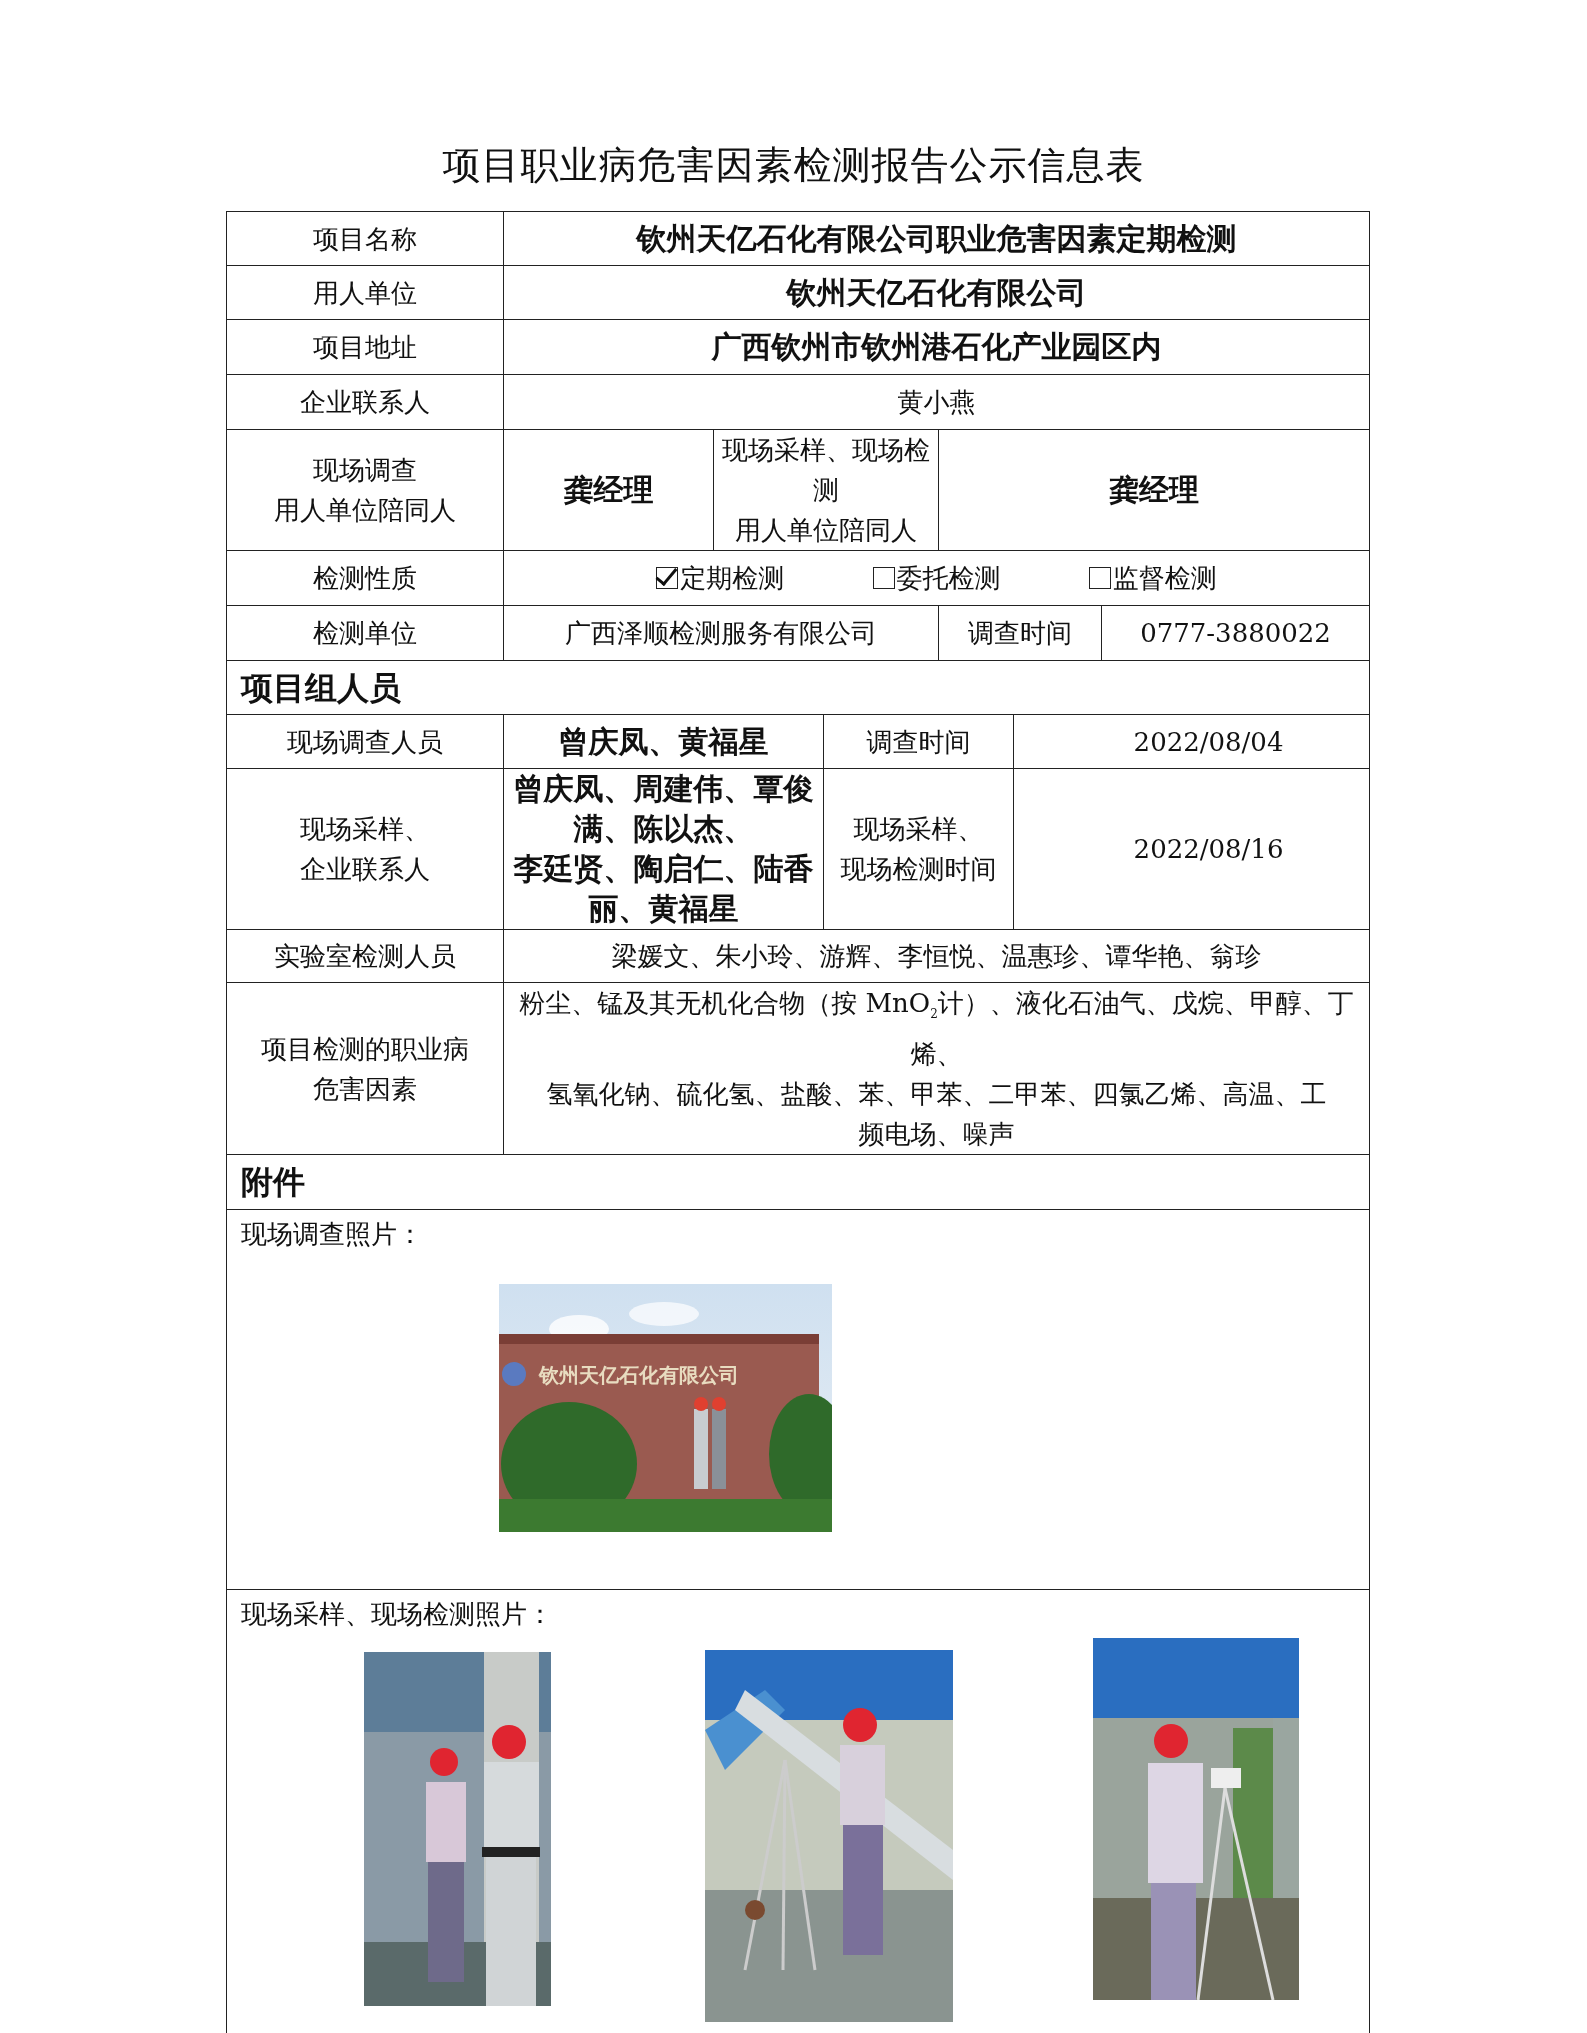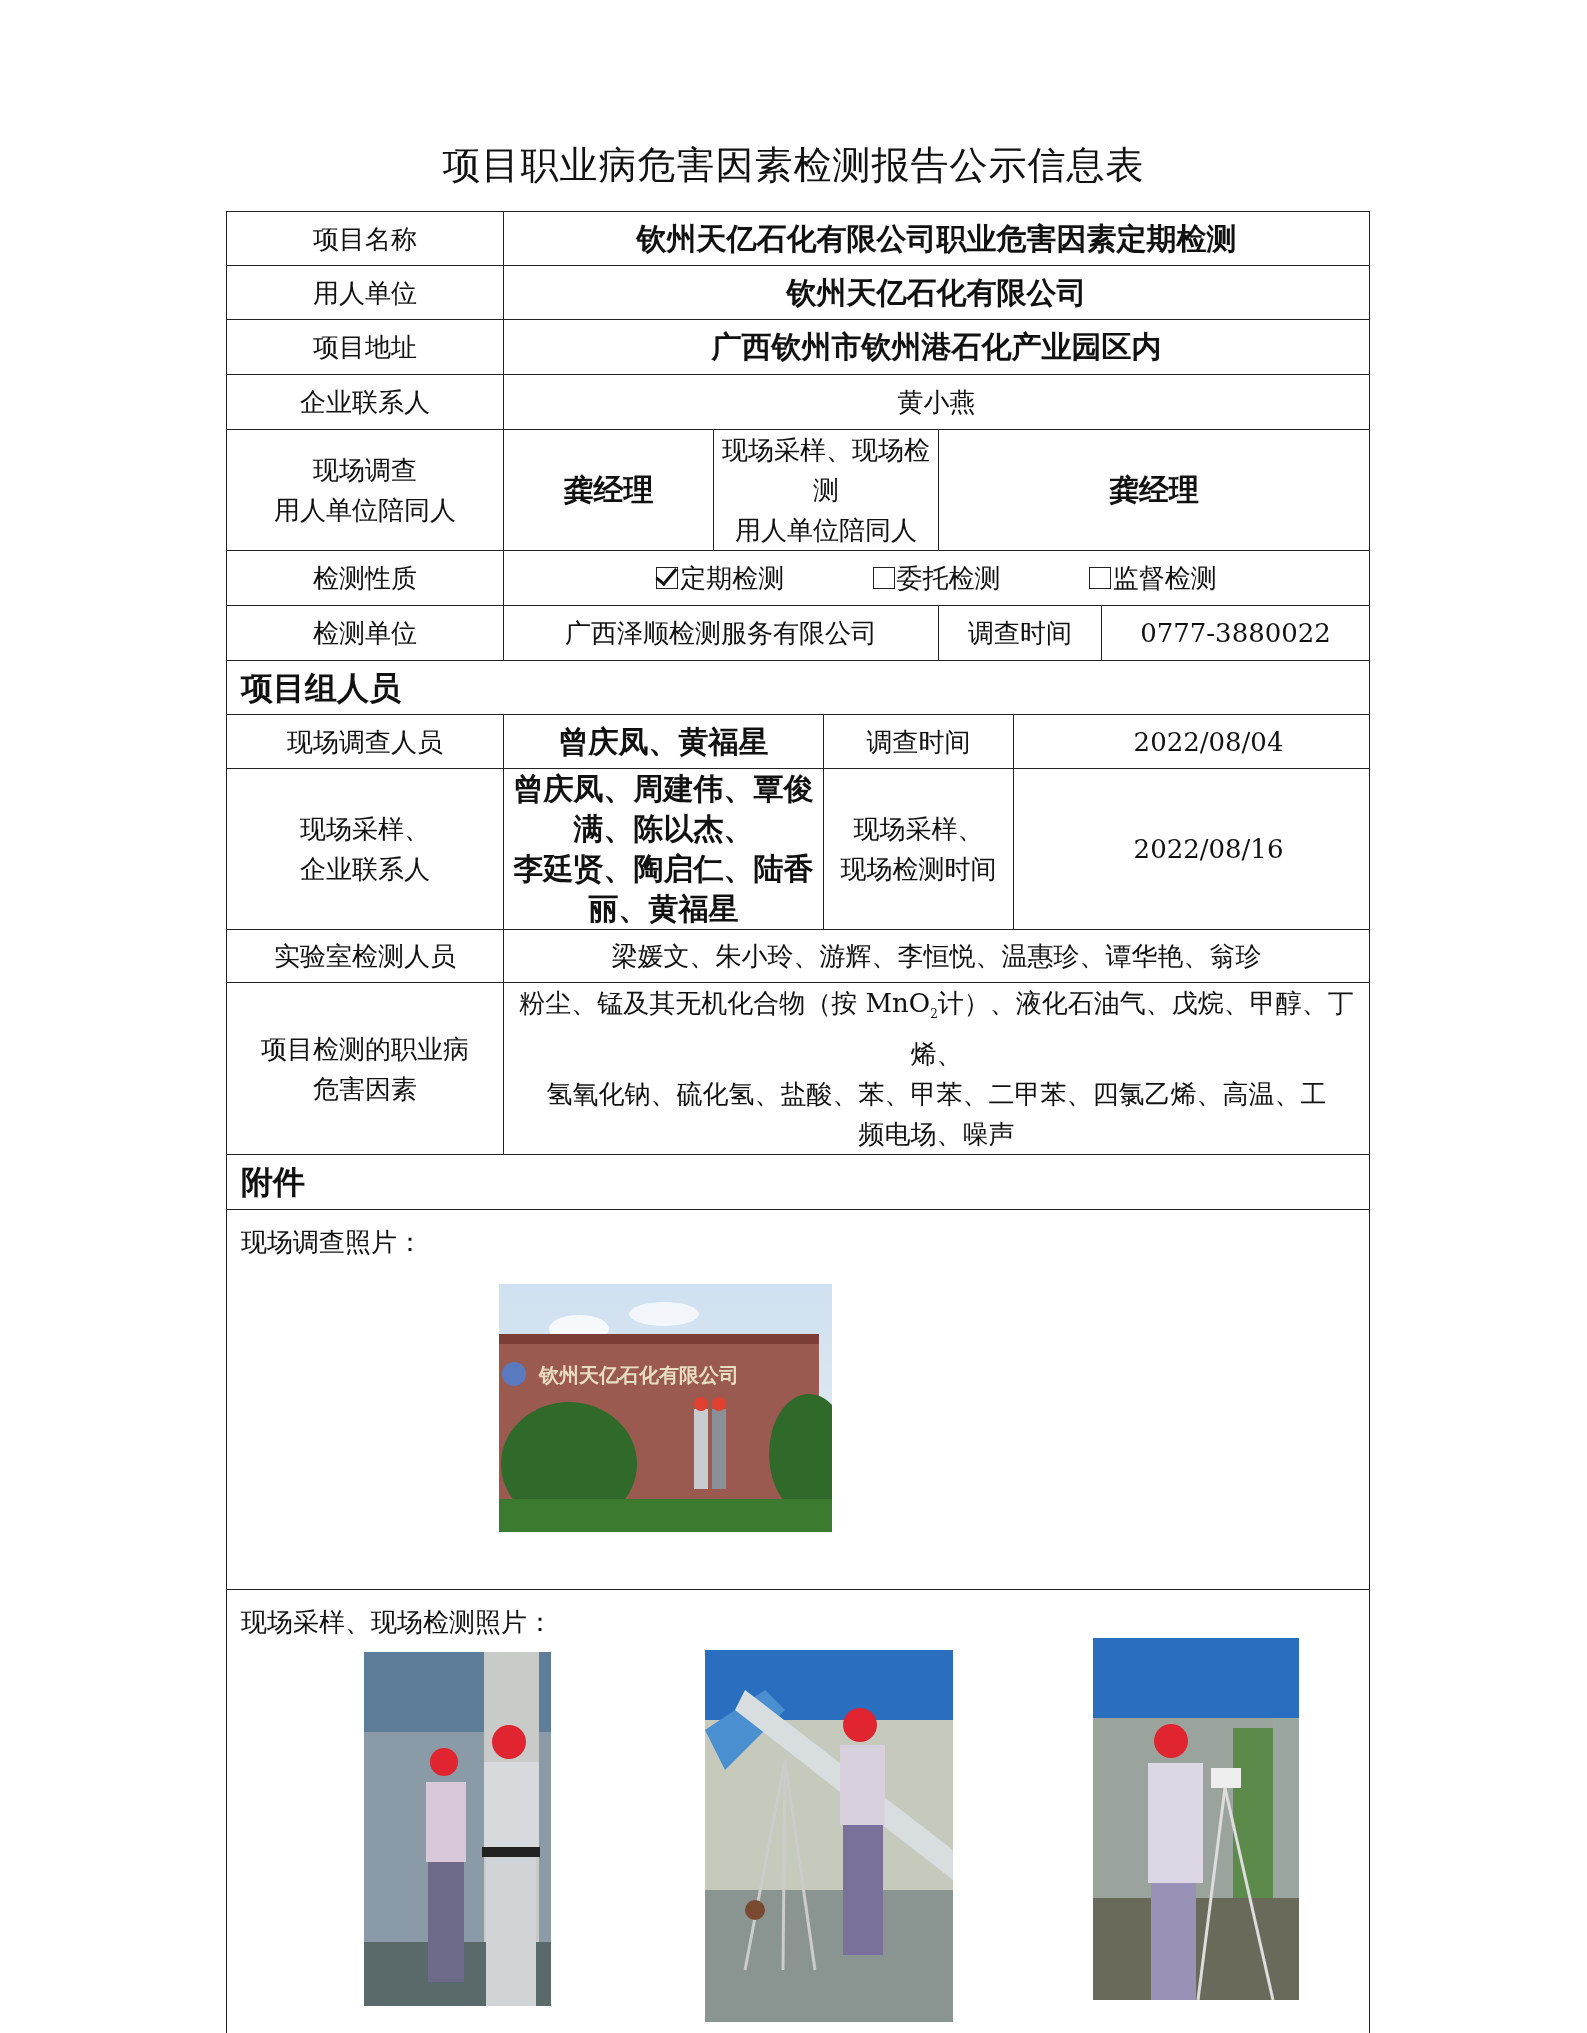--- a/index.html
+++ b/index.html
@@ -4,21 +4,21 @@
 <style>
   html,body{margin:0;padding:0;background:#ffffff;}
   body{width:1587px;height:2033px;position:relative;font-family:"DejaVu Serif","Liberation Serif",serif;color:#111;}
   .title{position:absolute;left:0;top:140px;width:1587px;text-align:center;font-size:38px;letter-spacing:1px;}
   table{position:absolute;left:226px;top:211px;width:1143px;border-collapse:collapse;table-layout:fixed;}
   td{border:1.5px solid #222;text-align:center;vertical-align:middle;padding:0 6px;font-size:26px;line-height:40px;margin-left:12px;}
   .small{font-size:30px;line-height:40px;font-weight:bold;}
   .section{text-align:left;padding-left:14px;font-weight:bold;font-size:32px;}
   .caption{font-size:26px;text-align:left;}
   .photo-cell{position:relative;vertical-align:top;padding:0;}
-  .cap{position:absolute;left:14px;top:12px;text-align:right;}
+  .cap{position:absolute;left:14px;top:4px;text-align:right;}
   .photo{position:absolute;overflow:hidden;}
   .chk{display:inline-block;width:20px;height:20px;border:1.5px solid #222;vertical-align:-2px;margin-right:2px;position:relative;}
   .chk.on::after{content:"";position:absolute;left:4px;top:-4px;width:8px;height:18px;border-right:3px solid #111;border-bottom:3px solid #111;transform:rotate(40deg);}
   .opt{display:inline-block;margin:0 40px;}
   sub{font-size:12px;}
 </style>
 </head>
 <body>
 
 <div class="title">项目职业病危害因素检测报告公示信息表</div>

